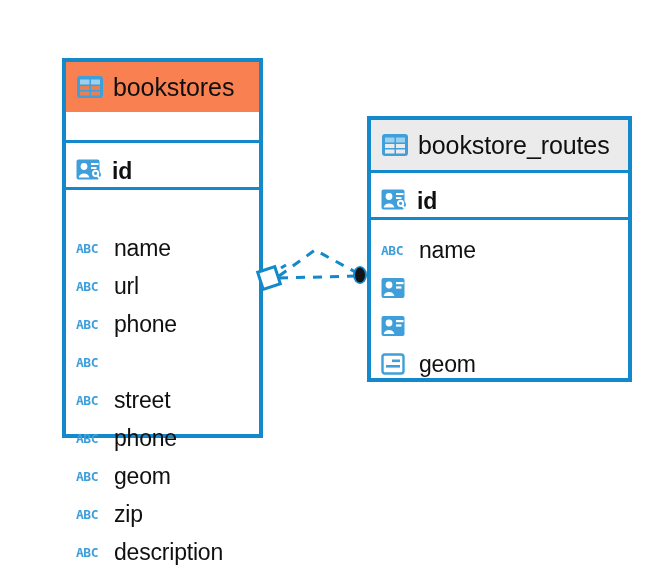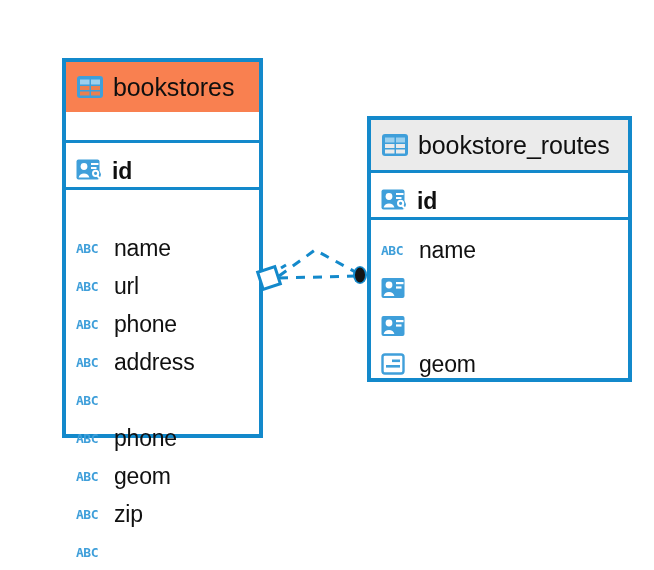--- a/index.html
+++ b/index.html
@@ -176,44 +176,45 @@
         <span class="field-label">url</span>
       </div>
 
       <div class="field">
         <span class="abc-icon">ABC</span>
         <span class="field-label">phone</span>
       </div>
 
       <div class="field">
         <span class="abc-icon">ABC</span>
-        <span class="field-label">address</span>
-      </div>
-
-      <div class="field">
-        <span class="abc-icon">ABC</span>
+      </div>
+
+      <div class="field">
+        <span class="abc-icon">ABC</span>
+        <span class="field-label">street</span>
       </div>
 
       <div class="field">
         <span class="abc-icon">ABC</span>
         <span class="field-label">phone</span>
       </div>
 
       <div class="field">
         <span class="abc-icon">ABC</span>
         <span class="field-label">geom</span>
       </div>
 
       <div class="field">
         <span class="abc-icon">ABC</span>
         <span class="field-label">zip</span>
       </div>
 
       <div class="field">
         <span class="abc-icon">ABC</span>
+        <span class="field-label">description</span>
       </div>
 
       <div class="field">
         <span class="icon" style="width:30px;display:flex;justify-content:flex-start;">
           <svg width="24" height="22" viewBox="0 0 24 22">
             <rect x="1.5" y="1.5" width="21" height="19" rx="2.5" ry="2.5" fill="#ffffff" stroke="#3F9FDA" stroke-width="2.4"></rect>
             <rect x="11" y="6.5" width="8" height="2.6" fill="#3F9FDA"></rect>
             <rect x="5" y="12" width="14" height="2.6" fill="#3F9FDA"></rect>
           </svg>
         </span>

